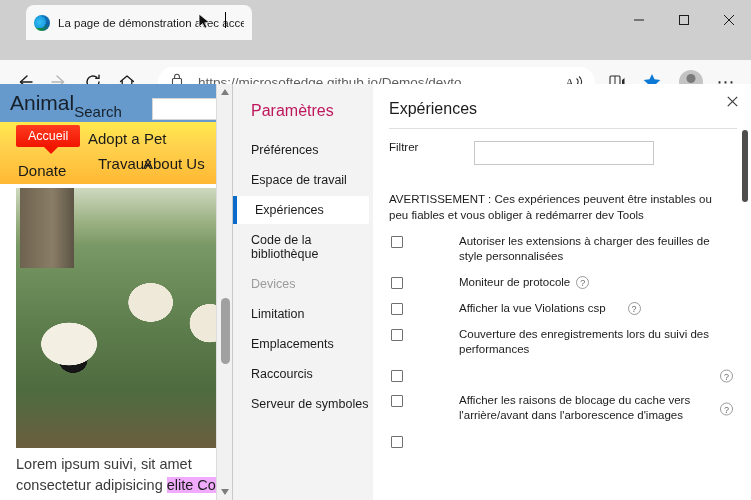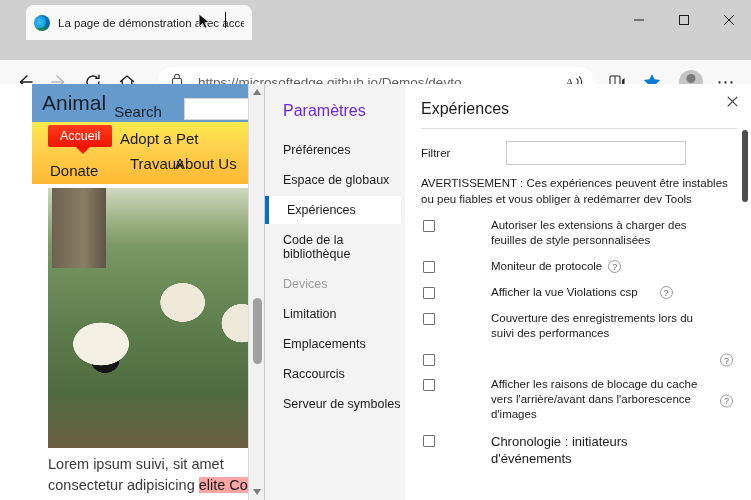--- a/index.html
+++ b/index.html
@@ -87,32 +87,32 @@
   .avatar::after {
     content:''; position:absolute; left:50%; top:15px; transform:translateX(-50%);
     width:17px; height:14px; border-radius:9px 9px 0 0; background:#7a7a7a;
   }
   .ellipsis { width: 34px; flex: 0 0 34px; display:flex; align-items:center; justify-content:center;
               font-size: 18px; color:#303030; letter-spacing:1px; }
 
   
   .viewport {
     position: absolute; top: 84px; left: 0; right: 0; bottom: 0;
-    background: #fff; display: flex; padding-left: 32px;
+    background: #fff; display: flex;
   }
 
   
   .page { position: relative; width: 232px; flex: 0 0 232px; background:#fff; overflow:hidden; }
   .page-header {
     height: 38px; background: #6699cc;
     display: flex; align-items: center; padding: 0 10px;
     position: relative;
   }
   .page-logo { font-size: 21px; color: #17202a; }
-  .search-label { font-size: 15px; color: #17202a; margin-left: 8px; position:relative; top:8px;}
+  .search-label { font-size: 15px; color: #17202a; margin-left: 0; position:relative; top:8px;}
   .search-box {
     position: absolute; left: 152px; top: 14px; width: 80px; height: 22px;
     background:#fff; border: 1px solid #d5d5d5;
   }
   .page-nav {
     height: 62px;
     background: linear-gradient(180deg, #ffe94d 0%, #ffd24d 40%, #ffb833 100%);
     position: relative;
   }
   .nav-link { position: absolute; font-size: 15px; color: #1a1a1a; white-space: nowrap; }
@@ -147,59 +147,59 @@
     background: linear-gradient(180deg,#cfd9c0 0%, #9bb183 60%, #7d9a66 100%);
   }
   .page-photo::after {
     content:''; position:absolute; left:4px; top:0; width:54px; height:80px;
     background: linear-gradient(90deg,#6e6350,#8a7d66 60%,#5d5445);
   }
   .page-text {
     position:absolute; left: 16px; right: 6px; bottom: 4px;
     font-size: 14.5px; color: #3a3a3a; line-height: 21px;
   }
-  .sel { background: #fca5a5; color:#1b1b1b; }
+  .sel { background: #f0abfc; color:#1b1b1b; }
 
   
   .page-scroll {
     position: absolute; right: 0; top: 0; bottom: 0; width: 16px;
     background: #f1f1f1; border-left: 1px solid #dcdcdc;
   }
   .ps-arrow { height: 16px; display:flex; align-items:center; justify-content:center; }
   .ps-thumb {
     position: absolute; left: 4px; width: 9px; top: 214px; height: 66px;
     background: #a0a0a0; border-radius: 5px;
   }
   .page-scroll .ps-bot { position:absolute; bottom:0; left:0; right:0; }
 
   
   .devtools { flex: 1 1 auto; display: flex; background: #f3f3f3; border-left: 1px solid #c9c9c9;
               position: relative; }
   .dt-side {
     width: 140px; flex: 0 0 140px; background: #f3f3f3; padding-top: 12px;
   }
-  .dt-title { font-size: 16px; color:#6d28d9; padding: 6px 0 14px 18px; }
+  .dt-title { font-size: 16px; color:#be185d; padding: 6px 0 14px 18px; }
   .dt-item {
     font-size: 12.5px; color: #1b1b1b; padding: 7px 0 7px 14px; margin: 2px 4px;
     position: relative; border-radius: 2px;
   }
   .dt-item.disabled { color: #9b9b9b; }
   .dt-item.selected { background: #fff; padding-left: 18px; }
   .dt-item.selected::before {
     content:''; position:absolute; left:-4px; top:0; bottom:0; width:4px; background:#0b6bcb;
   }
 
   .dt-main { flex: 1 1 auto; background: #fff; position: relative; padding: 12px 14px 0 16px; overflow:hidden; }
   .dt-close {
     position:absolute; right: 8px; top: 6px; width: 22px; height: 22px;
     display:flex; align-items:center; justify-content:center;
   }
   .dt-h1 { font-size: 16px; color:#1b1b1b; padding: 4px 0 10px 0; }
   .dt-rule { height:1px; background:#e0e0e0; margin-bottom: 12px; }
-  .filter-row { display:flex; align-items:center; margin-bottom: 10px; gap: 48px; }
+  .filter-row { display:flex; align-items:flex-start; margin-bottom: 26px; gap: 48px; }
   .filter-label { font-size: 11.5px; color:#1b1b1b; margin-right: 8px; }
   .filter-input {
     width: 180px; height: 24px; border: 1px solid #c7c7c7; background:#fff;
     font-family: "Liberation Sans", sans-serif; font-size: 12px; padding: 0 6px;
   }
   .warn { font-size: 11.5px; color: #1b1b1b; line-height: 16px; margin-bottom: 11px;
           padding-right: 8px; }
   .exp-row { display: flex; align-items: flex-start; margin-bottom: 11px; position: relative;
              padding-right: 26px; }
   .cb {
@@ -354,21 +354,21 @@
             </svg>
         </div>
       </div>
     </div>
 
     <div class="devtools">
 
       <div class="dt-side">
         <div class="dt-title">Paramètres</div>
         <div class="dt-item">Préférences</div>
-        <div class="dt-item">Espace de globaux</div>
+        <div class="dt-item">Espace de travail</div>
         <div class="dt-item selected">Expériences</div>
         <div class="dt-item">Code de la bibliothèque</div>
         <div class="dt-item disabled">Devices</div>
         <div class="dt-item">Limitation</div>
         <div class="dt-item">Emplacements</div>
         <div class="dt-item">Raccourcis</div>
         <div class="dt-item">Serveur de symboles</div>
       </div>
 
       <div class="dt-main">
@@ -418,20 +418,19 @@
         </div>
 
         <div class="exp-row">
           <div class="cb"></div>
           <div class="exp-label">Afficher les raisons de blocage du cache vers l'arrière/avant dans l'arborescence d'images</div>
           <div class="help right">?</div>
         </div>
 
         <div class="exp-row big">
           <div class="cb"></div>
-          <div class="exp-label">Chronologie : initiateurs d'événements</div>
         </div>
 
         <div class="dt-scroll"></div>
       </div>
     </div>
   </div>
 </div>
 
 </body></html>

